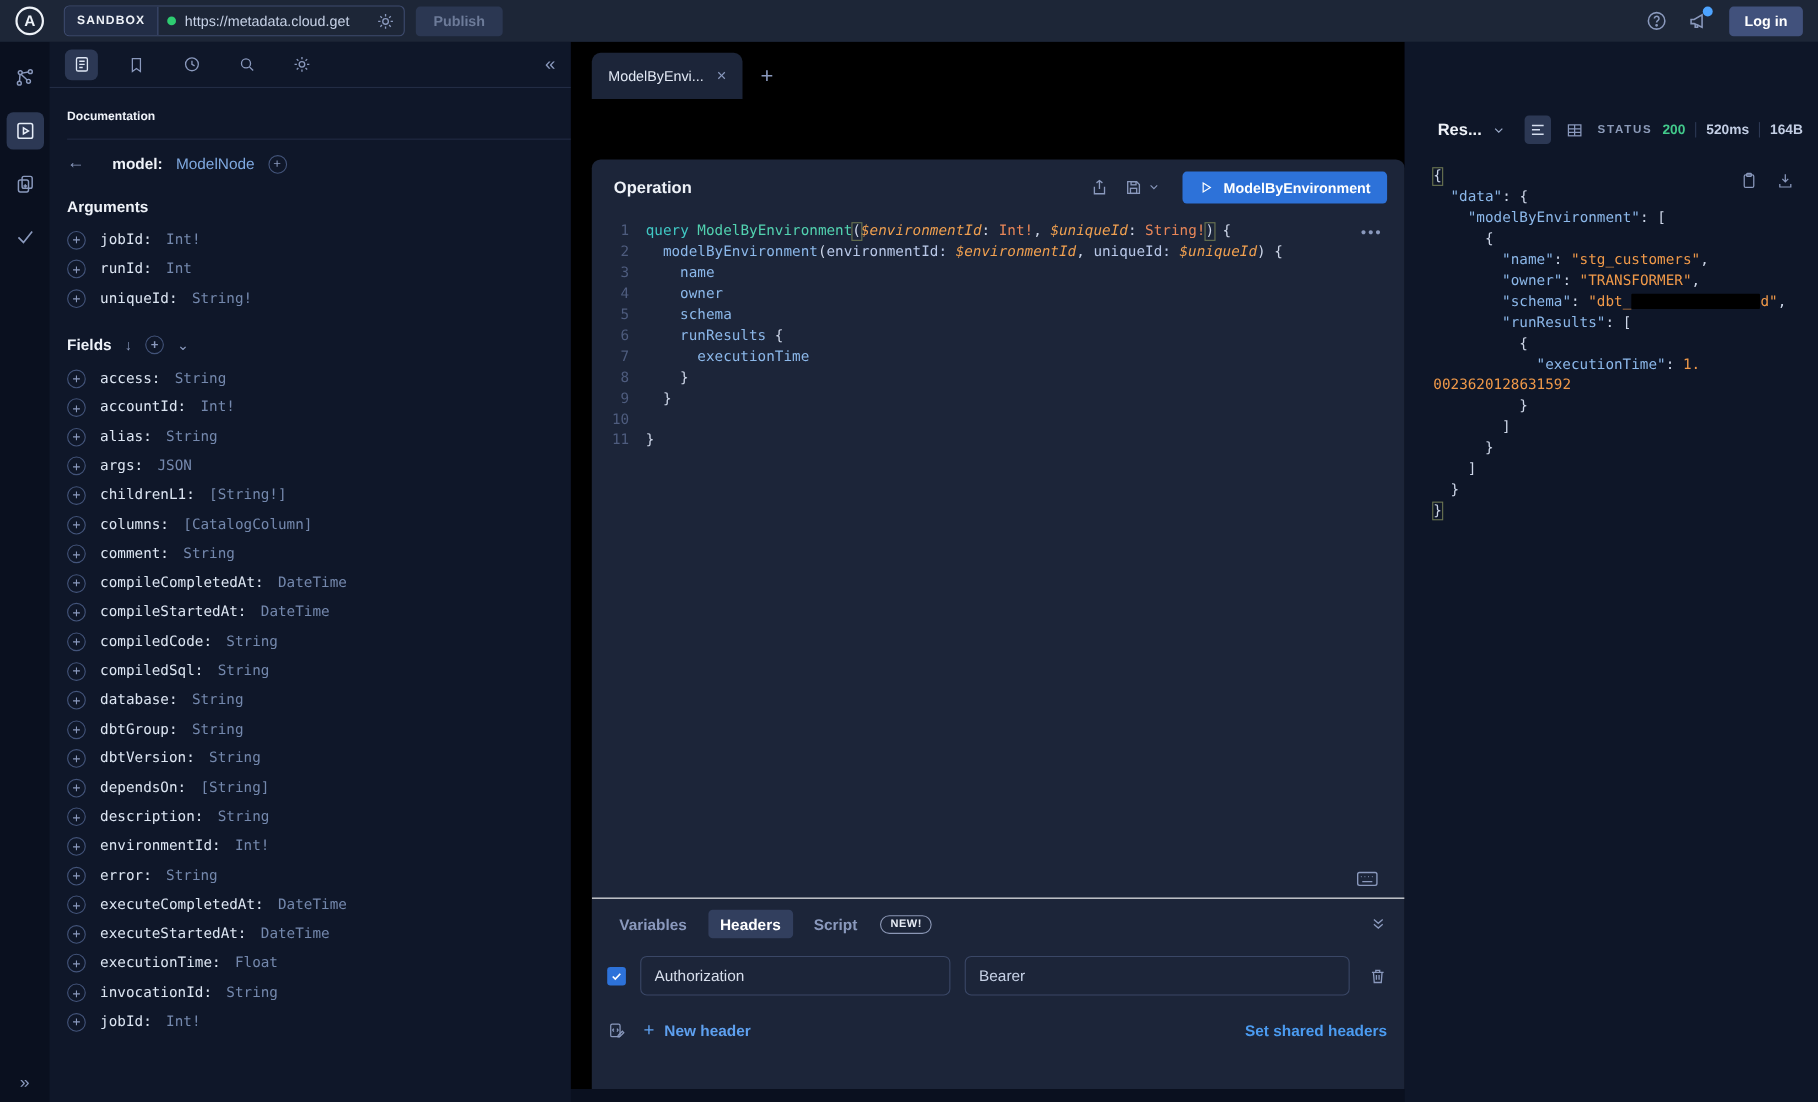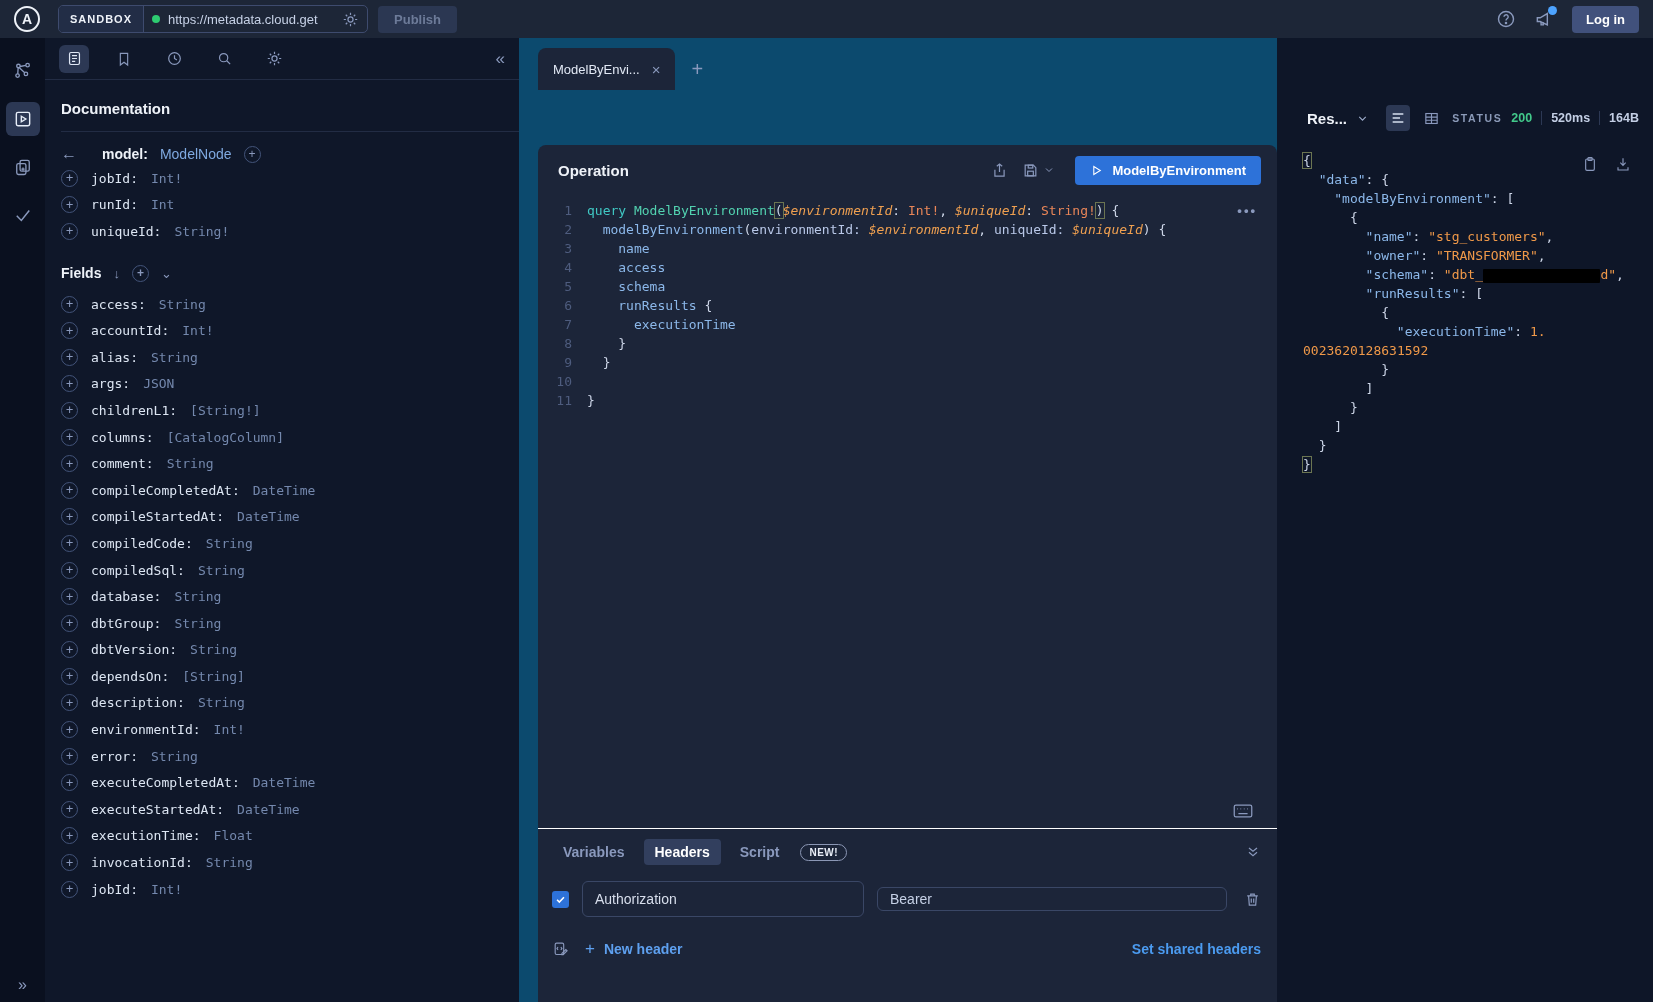--- a/index.html
+++ b/index.html
@@ -27,35 +27,35 @@
   .rail-btn.active { background:#2c3854; color:#e6edf8; }
   .rail-expand { position:absolute; bottom:8px; left:0; width:45px; text-align:center; color:#8a99bd; font-size:16px; }
 
   
   .docs { position:absolute; top:38px; left:45px; width:474px; bottom:0; background:#0f1729; overflow:hidden; }
   .docs-toolbar { height:42px; display:flex; align-items:center; padding:0 14px; gap:20px; border-bottom:1px solid #222c44; color:#8a99bd; }
   .tool-tile { width:30px; height:28px; border-radius:6px; display:flex; align-items:center; justify-content:center; }
   .tool-tile.active { background:#2c3854; color:#dfe7f5; }
   .docs-collapse { margin-left:auto; font-size:17px; color:#8a99bd; }
   .docs-body { padding:14px 16px 0 16px; }
-  .docs-title { font-size:15px; font-weight:700; color:#eef2f8; margin:6px 0 14px; }
+  .docs-title { font-size:11px; font-weight:700; color:#eef2f8; margin:6px 0 14px; }
   .docs-hr { border:none; border-top:1px solid #222c44; margin:0 -16px 0 0; }
   .breadcrumb { display:flex; align-items:center; gap:12px; padding:13px 0 2px; font-size:14px; }
   .bc-arrow { color:#8a99bd; font-size:16px; }
   .bc-label { font-weight:700; color:#eef2f8;margin-left:13px; }
   .bc-type { color:#7fa9e0; }
   .section-title { font-size:14px; font-weight:700; color:#eef2f8; margin:20px 0 9px; display:flex; align-items:center; gap:12px; }
   .mini-ic { color:#8a99bd; font-size:13px; font-weight:400; }
   .doc-row { display:flex; align-items:center; gap:13px; height:26.6px; font-family:"DejaVu Sans Mono", monospace; font-size:13px; }
   .cplus { flex:0 0 17px; width:17px; height:17px; border:1px solid #43547a; border-radius:50%; color:#8a99bd; display:flex; align-items:center; justify-content:center; font-size:12px; line-height:1; }
   .f-name { color:#dde6f3; }
   .f-type { color:#7488ad; }
 
   
-  .mid { position:absolute; left:519px; top:38px; width:758px; bottom:0; background:#0c4a6e; }
+  .mid { position:absolute; left:519px; top:38px; width:758px; bottom:12px; background:#000000; }
   .tabbar { height:52px; display:flex; align-items:flex-end; padding-left:19px; gap:16px; }
   .tab { height:42px; background:#1c2539; border-radius:8px 8px 0 0; display:flex; align-items:center; gap:12px; padding:0 15px; color:#e2e9f5; font-size:13px; }
   .tab-close { color:#8a99bd; font-size:15px; }
   .newtab { color:#8a99bd; font-size:20px; margin-bottom:9px; }
   .op-panel { position:absolute; left:19px; right:0; top:59px; bottom:0; background:#1c2539; border-radius:8px 8px 0 0; display:flex; flex-direction:column; overflow:hidden;margin-top:48px; }
   .op-header { height:50px; display:flex; align-items:center; padding:0 16px 0 20px; flex:0 0 auto; }
   .op-title { font-size:15px; font-weight:700; color:#eef2f8; }
   .op-actions { margin-left:auto; display:flex; align-items:center; gap:14px; color:#8a99bd; }
   .savegroup { display:flex; align-items:center; gap:4px; }
   .run-btn { display:flex; align-items:center; gap:9px; background:#2d72d9; color:#fff; font-weight:700; font-size:13px; padding:7px 15px; border-radius:4px; border:none; margin-left:6px; }
@@ -83,21 +83,21 @@
   
   .sec { flex:0 0 174px; border-top:1px solid #ffffff; padding:0 16px 0 14px; display:flex; flex-direction:column; }
   .sec-tabs { display:flex; align-items:center; gap:8px; height:42px; margin-top:2px; }
   .sec-tab { color:#8a99bd; font-size:14px; font-weight:600; padding:5px 11px; border-radius:4px; }
   .sec-tab.active { background:#323f5e; color:#fff; font-weight:700; }
   .new-badge { border:1px solid #8b97b5; border-radius:10px; font-size:10px; font-weight:700; letter-spacing:.5px; padding:2px 8px; color:#e8edf6; margin-left:2px; }
   .sec-collapse { margin-left:auto; color:#8a99bd; }
   .hdr-row { display:flex; align-items:center; gap:13px; height:40px; margin-top:6px; }
   .chk { width:17px; height:17px; border-radius:3px; background:#2d72d9; display:flex; align-items:center; justify-content:center; flex:0 0 17px; }
   .key-input { width:282px; height:36px; background:transparent; border:1px solid #3a4766; border-radius:6px; color:#d7deec; font-size:14px; padding:0 12px; font-family:"Liberation Sans", sans-serif; }
-  .val-box { flex:1 1 auto; height:24px; border:1px solid #3a4766; border-radius:6px; display:flex; align-items:center; gap:9px; padding:0 5px 0 12px; }
+  .val-box { flex:1 1 auto; height:36px; border:1px solid #3a4766; border-radius:6px; display:flex; align-items:center; gap:9px; padding:0 5px 0 12px; }
   .val-prefix { font-size:14px; color:#c6d1e6; }
   .token { flex:1 1 auto; background:#000; border-radius:4px; color:#fff; font-family:"DejaVu Sans Mono", monospace; font-size:12px; font-weight:700; letter-spacing:.5px; padding:6px 10px; height:27px; }
   .trash-btn { color:#8a99bd; margin-left:4px; }
   .bottom-row { display:flex; align-items:center; gap:16px; height:52px; margin-top:4px; color:#8a99bd; }
   .link-blue { color:#5ea0ef; font-weight:700; font-size:14px; display:flex; align-items:center; gap:9px; }
   .shared-link { margin-left:auto; color:#4b9bf0; font-weight:700; font-size:14px; }
 
   
   .right { position:absolute; left:1277px; top:38px; width:376px; bottom:0; background:#0e1628; overflow:hidden; }
   .resp-header { margin-top:60px; height:40px; display:flex; align-items:center; gap:9px; padding:0 14px 0 30px; }
@@ -219,20 +219,23 @@
   </div>
   <div class="docs-body">
     <div class="docs-title">Documentation</div>
     <hr class="docs-hr">
     <div class="breadcrumb">
       <span class="bc-arrow">←</span>
       <span class="bc-label">model:</span>
       <span class="bc-type">ModelNode</span>
       <span class="cplus">+</span>
     </div>
+    <div class="section-title">
+        <span>Arguments</span>
+      </div>
     <div id="docs-args">
         <div class="doc-row">
           <span class="cplus">+</span>
           <span class="f-name">jobId:</span>
           <span class="f-type">Int!</span>
         </div>
         <div class="doc-row">
           <span class="cplus">+</span>
           <span class="f-name">runId:</span>
           <span class="f-type">Int</span>
@@ -404,21 +407,21 @@
             </svg>
           <span>ModelByEnvironment</span>
         </button>
       </div>
     </div>
     <div class="op-code" id="op-code">
       <div id="op-code-lines">
           <div class="code-line"><span class="ln">1</span><span class="tok-kw">query </span><span class="tok-op">ModelByEnvironment</span><span class="tok-pb">(</span><span class="tok-var">$environmentId</span><span class="tok-p">: </span><span class="tok-type">Int!</span><span class="tok-p">, </span><span class="tok-var">$uniqueId</span><span class="tok-p">: </span><span class="tok-type">String!</span><span class="tok-pb">)</span><span class="tok-p"> {</span></div>
           <div class="code-line"><span class="ln">2</span><span class="ind"></span><span class="tok-field">modelByEnvironment</span><span class="tok-p">(</span><span class="tok-arg">environmentId: </span><span class="tok-var">$environmentId</span><span class="tok-p">, </span><span class="tok-arg">uniqueId: </span><span class="tok-var">$uniqueId</span><span class="tok-p">) {</span></div>
           <div class="code-line"><span class="ln">3</span><span class="ind"></span><span class="ind"></span><span class="tok-field">name</span></div>
-          <div class="code-line"><span class="ln">4</span><span class="ind"></span><span class="ind"></span><span class="tok-field">access</span></div>
+          <div class="code-line"><span class="ln">4</span><span class="ind"></span><span class="ind"></span><span class="tok-field">owner</span></div>
           <div class="code-line"><span class="ln">5</span><span class="ind"></span><span class="ind"></span><span class="tok-field">schema</span></div>
           <div class="code-line"><span class="ln">6</span><span class="ind"></span><span class="ind"></span><span class="tok-field">runResults</span><span class="tok-p"> {</span></div>
           <div class="code-line"><span class="ln">7</span><span class="ind"></span><span class="ind"></span><span class="ind"></span><span class="tok-field">executionTime</span></div>
           <div class="code-line"><span class="ln">8</span><span class="ind"></span><span class="ind"></span><span class="tok-p">}</span></div>
           <div class="code-line"><span class="ln">9</span><span class="ind"></span><span class="tok-p">}</span></div>
           <div class="code-line"><span class="ln">10</span></div>
           <div class="code-line"><span class="ln">11</span><span class="tok-p">}</span></div>
         </div>
       <div class="op-menu">•••</div>
     </div>

